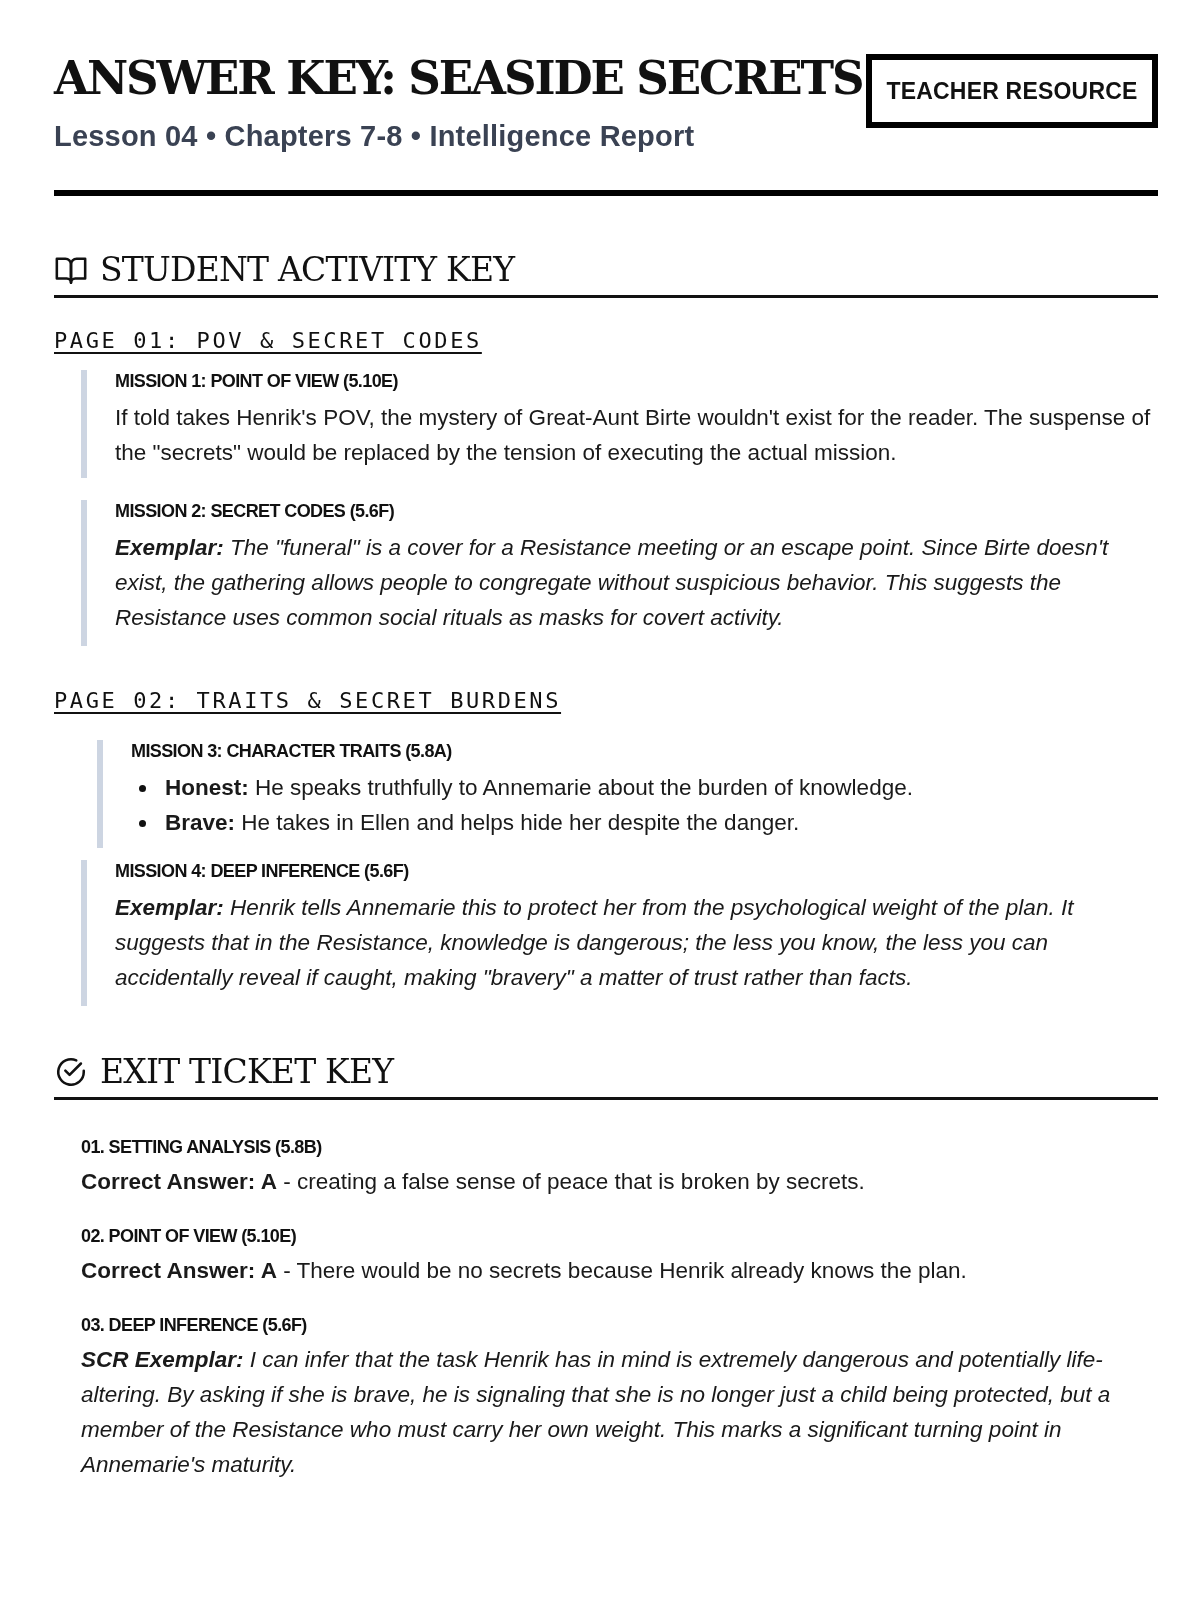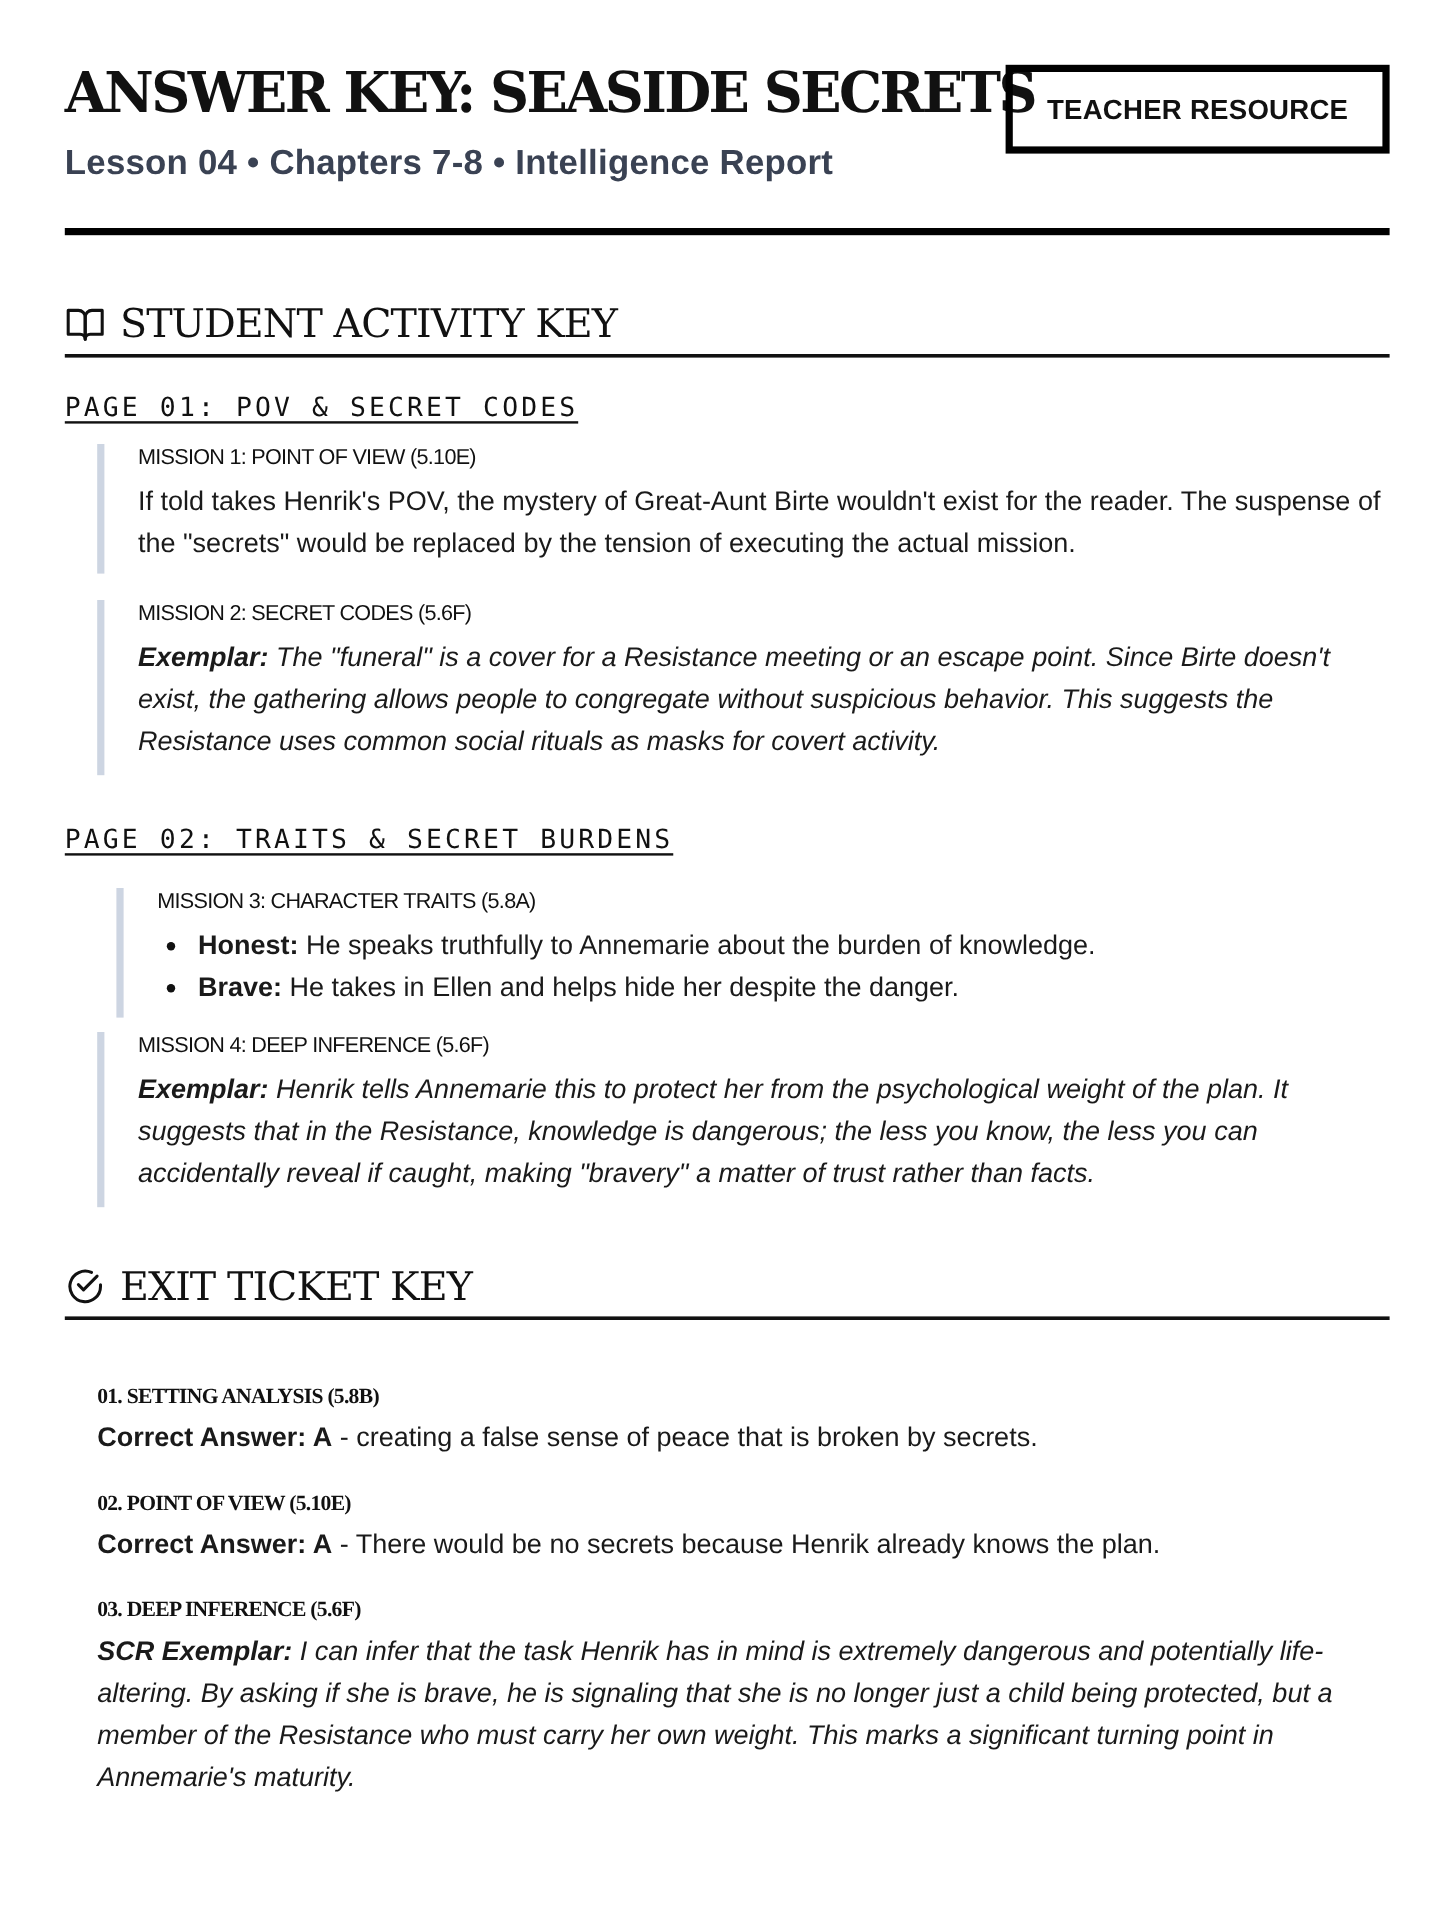--- a/index.html
+++ b/index.html
@@ -21,21 +21,21 @@
       transform: scaleX(0.96); transform-origin: left top;
     }
     .subtitle {
       position: absolute; left: 0; top: 120px;
       font-family: "Liberation Sans", sans-serif;
       font-weight: 700; font-size: 29px; color: #3a4253;
       letter-spacing: 0.2px;
     }
     .badge {
       position: absolute; right: 0; top: 54px;
-      width: 320px; height: 74px;
+      width: 292px; height: 74px;
       border: 6px solid #000;
       display: flex; align-items: center; justify-content: center;
       font-family: "Liberation Sans", sans-serif;
       font-weight: 700; font-size: 23px; color: #111; letter-spacing: 0.2px;
     }
 
     
     .section-head {
       display: flex; align-items: center;
       border-bottom: 3px solid #111;
@@ -58,21 +58,21 @@
     .pl1 { top: 328px; }
     .pl2 { top: 688px; }
 
     .mission {
       position: absolute; left: 27px; width: 1077px;
       border-left: 6px solid #cdd5e2;
       padding-left: 28px;
     }
     .mission .m-title {
       font-family: "Liberation Sans", sans-serif;
-      font-weight: 400; font-size: 18px; letter-spacing: -0.6px; color: #111;
+      font-weight: 700; font-size: 18px; letter-spacing: -0.6px; color: #111;
       line-height: 22px; margin-bottom: 8px;
     }
     .mission .m-body {
       font-size: 22.5px; line-height: 35px; color: #1a1a1a;
     }
     .mission .m-body.italic { font-style: italic; }
     .mission .m-body b { font-weight: 700; }
     .m1 { top: 370px; height: 108px; }
     .m2 { top: 500px; height: 146px; }
     .m3 { top: 740px; height: 108px; margin-left: 16px; }
@@ -80,23 +80,23 @@
 
     ul.traits { list-style: none; }
     ul.traits li { position: relative; padding-left: 34px; font-size: 22.5px; line-height: 35px; color: #1a1a1a; }
     ul.traits li::before {
       content: ""; position: absolute; left: 8px; top: 15px;
       width: 7px; height: 7px; border-radius: 50%; background: #111;
     }
 
     .q { position: absolute; left: 27px; width: 1077px; }
     .q .q-title {
-      font-family: Liberation Serif, serif;
+      font-family: Liberation Sans, sans-serif;
       font-weight: 700; font-size: 18px; letter-spacing: -0.6px; color: #111;
-      line-height: 22px; margin-bottom: 6px; margin-top: 16px;
+      line-height: 22px; margin-bottom: 6px;
     }
     .q .q-body { font-size: 22.5px; line-height: 35px; color: #1a1a1a; }
     .q .q-body b { font-weight: 700; }
     .q .q-body.italic { font-style: italic; }
     .q1 { top: 1136px; }
     .q2 { top: 1225px; }
     .q3 { top: 1314px; }
   </style>
 </head>
 <body>

